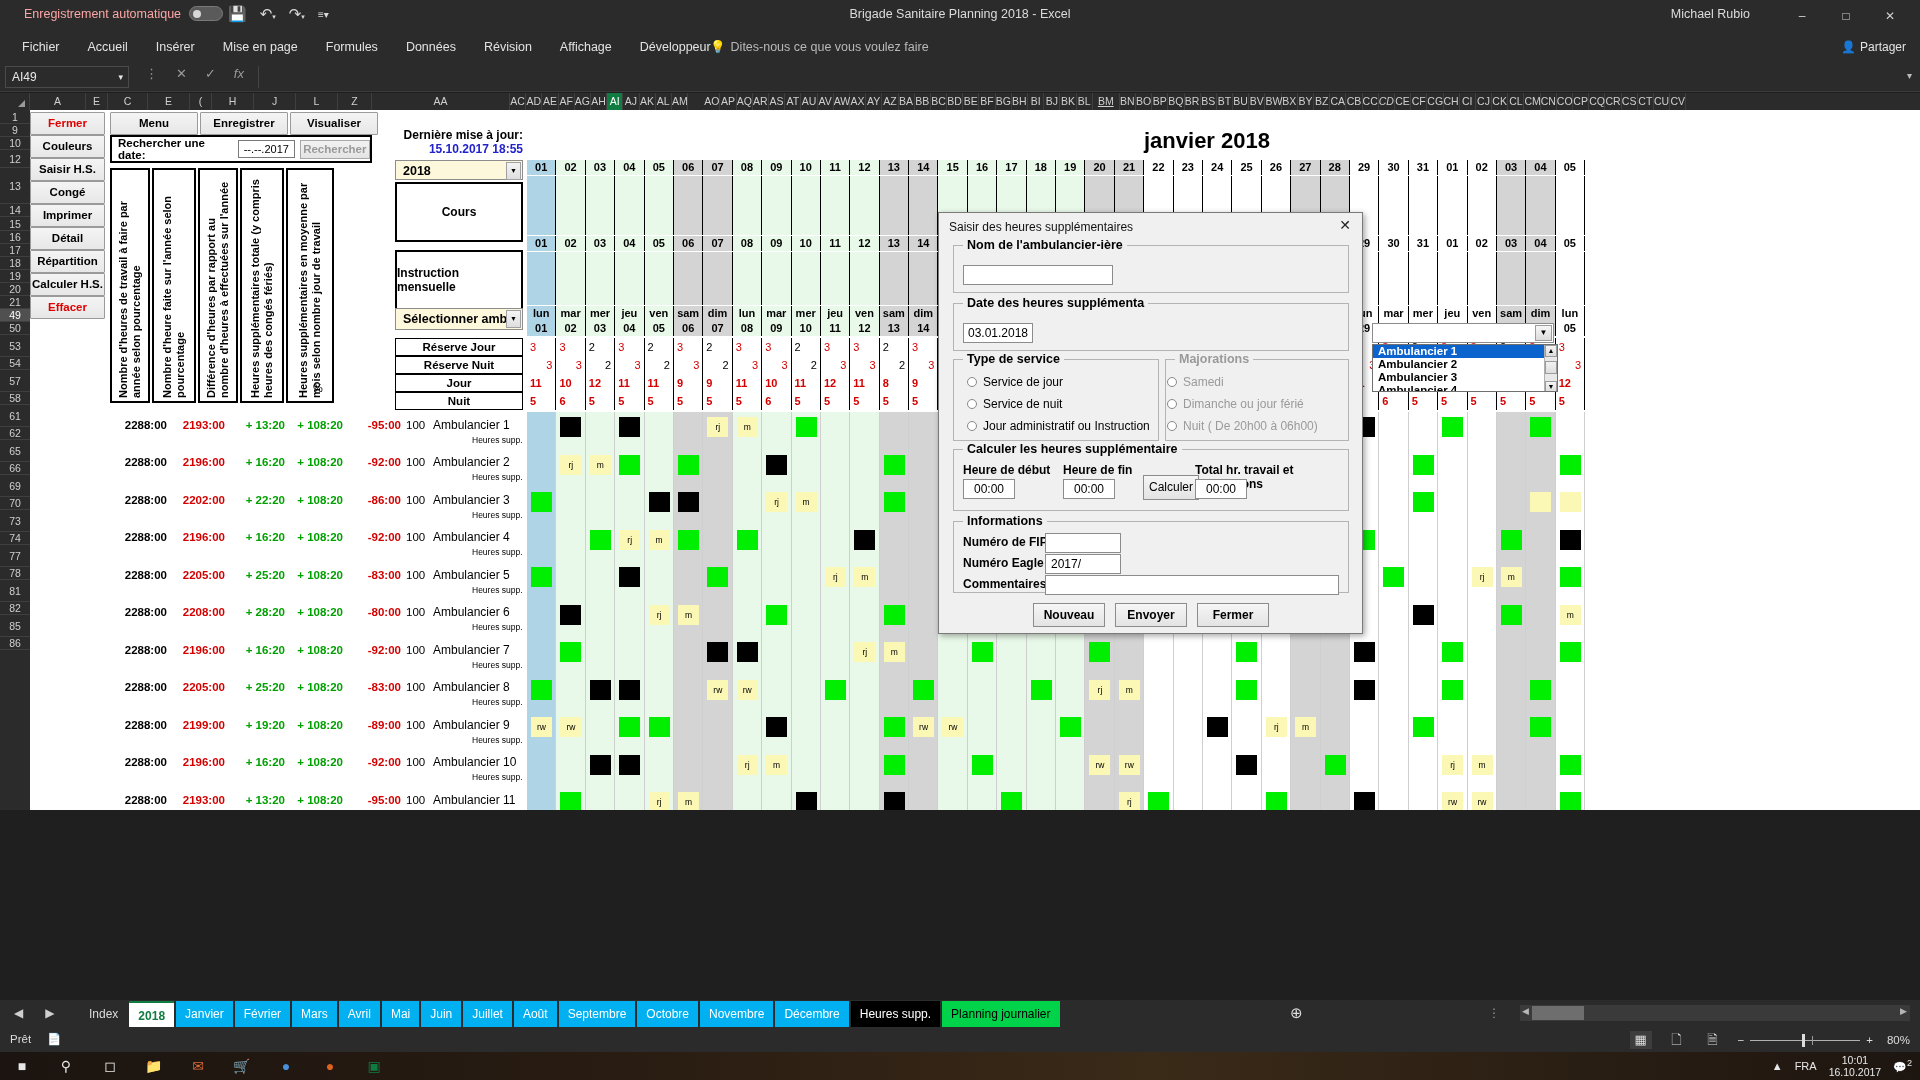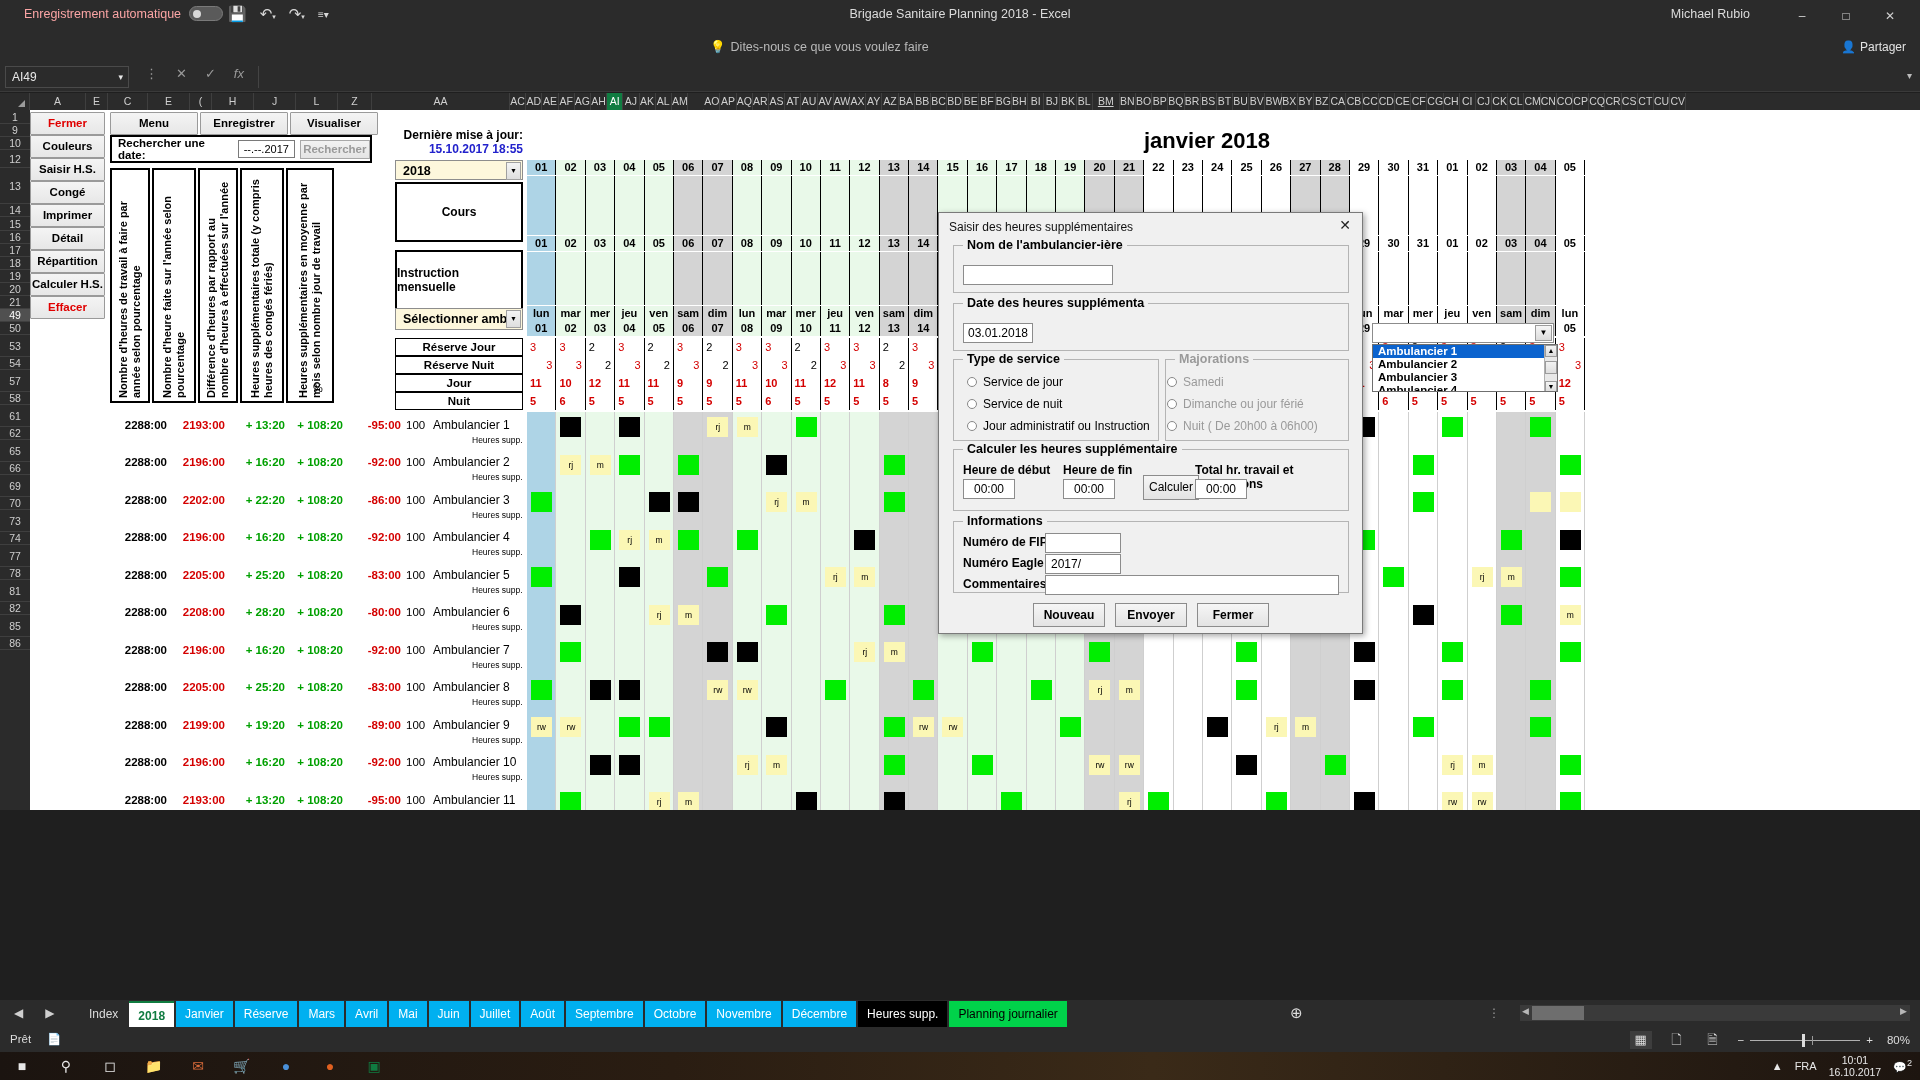--- a/index.html
+++ b/index.html
@@ -319,20 +319,31 @@
   <div id="win-title">Brigade Sanitaire Planning 2018  -  Excel</div>
   <div id="user-name">Michael Rubio</div>
   <div id="win-ctrls">
     <div class="wbtn">–</div>
     <div class="wbtn">□</div>
     <div class="wbtn">✕</div>
   </div>
 </div>
 
 <div id="ribbon">
+  <div id="tabs">
+      <div class="rtab">Fichier</div>
+      <div class="rtab">Accueil</div>
+      <div class="rtab">Insérer</div>
+      <div class="rtab">Mise en page</div>
+      <div class="rtab">Formules</div>
+      <div class="rtab">Données</div>
+      <div class="rtab">Révision</div>
+      <div class="rtab">Affichage</div>
+      <div class="rtab">Développeur</div>
+    </div>
   <div id="tellme">
     <span class="bulb">💡</span><span>Dites-nous ce que vous voulez faire</span>
   </div>
   <div id="share">👤&nbsp;<span>Partager</span></div>
 </div>
 
 <div id="formulabar">
   <div id="namebox">
     <span>AI49</span>
     <span class="caret">▾</span>
@@ -405,21 +416,21 @@
     <div class="ch" style="width: 16.2px;">BT</div>
     <div class="ch" style="width: 16.2px;">BU</div>
     <div class="ch" style="width: 16.2px;">BV</div>
     <div class="ch" style="width: 16.2px;">BW</div>
     <div class="ch" style="width: 16.2px;">BX</div>
     <div class="ch" style="width: 16.2px;">BY</div>
     <div class="ch" style="width: 16.2px;">BZ</div>
     <div class="ch" style="width: 16.2px;">CA</div>
     <div class="ch" style="width: 16.2px;">CB</div>
     <div class="ch" style="width: 16.2px;">CC</div>
-    <div class="ch" style="width: 16.2px;">CD</div>
+    <div class="ch" style="width: 16.2px; font-style: italic;">CD</div>
     <div class="ch" style="width: 16.2px;">CE</div>
     <div class="ch" style="width: 16.2px;">CF</div>
     <div class="ch" style="width: 16.2px;">CG</div>
     <div class="ch" style="width: 16.2px;">CH</div>
     <div class="ch" style="width: 16.2px;">CI</div>
     <div class="ch" style="width: 16.2px;">CJ</div>
     <div class="ch" style="width: 16.2px;">CK</div>
     <div class="ch" style="width: 16.2px;">CL</div>
     <div class="ch" style="width: 16.2px;">CM</div>
     <div class="ch" style="width: 16.2px;">CN</div>
@@ -1785,21 +1796,21 @@
 
 <div id="tabbar">
   <div id="tabnav">
     <span>◀</span>
     <span>▶</span>
   </div>
   <div id="tablist">
       <div class="stab plain">Index</div>
       <div class="stab active">2018</div>
       <div class="stab">Janvier</div>
-      <div class="stab">Réserve</div>
+      <div class="stab">Février</div>
       <div class="stab">Mars</div>
       <div class="stab">Avril</div>
       <div class="stab">Mai</div>
       <div class="stab">Juin</div>
       <div class="stab">Juillet</div>
       <div class="stab">Août</div>
       <div class="stab">Septembre</div>
       <div class="stab">Octobre</div>
       <div class="stab">Novembre</div>
       <div class="stab">Décembre</div>

